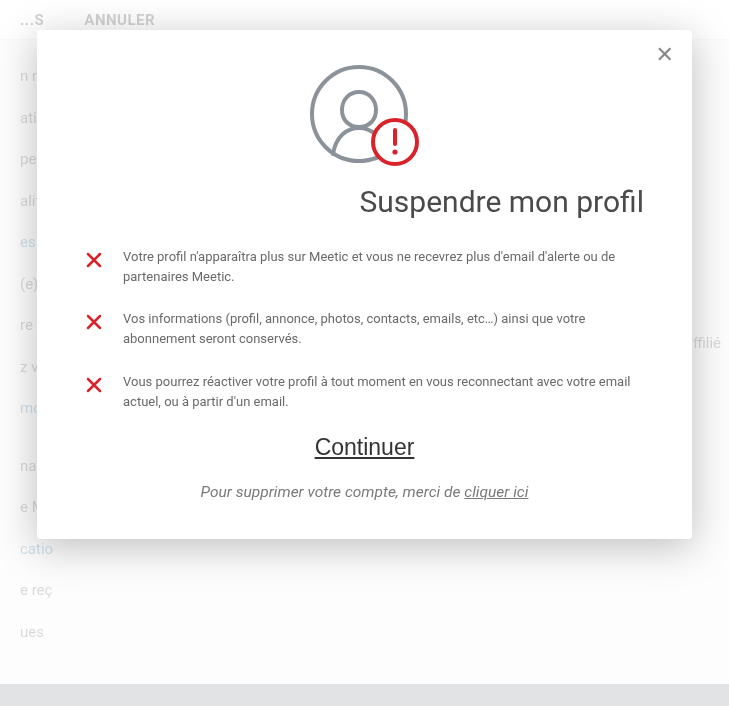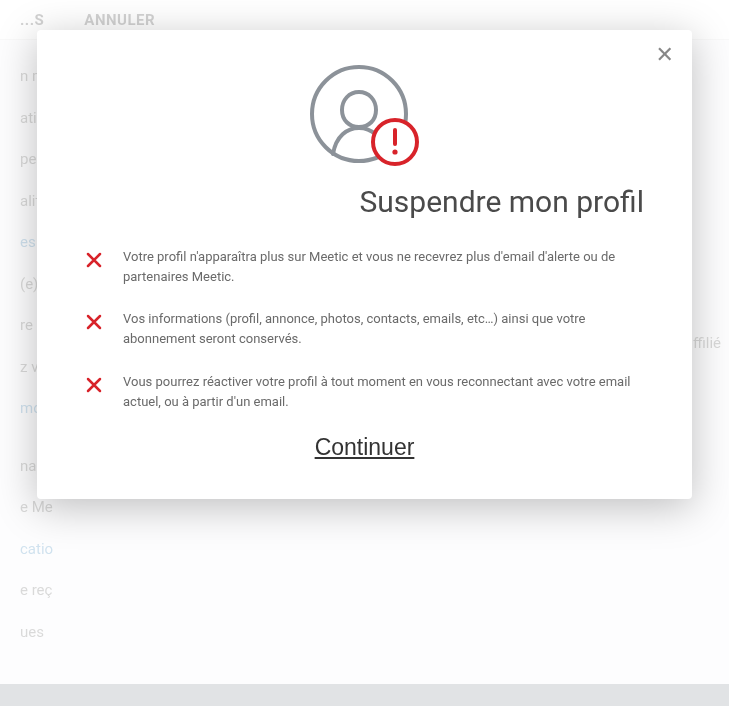--- a/index.html
+++ b/index.html
@@ -78,13 +78,16 @@
   </div>
   <div class="item">
     <svg class="item-icon" width="18" height="18" viewBox="0 0 18 18">
         <path d="M3 3 L15 15 M15 3 L3 15" stroke="#d8232a" stroke-width="2.5" stroke-linecap="round"></path>
       </svg>
     <p class="item-text">Vous pourrez réactiver votre profil à tout moment en vous reconnectant avec votre email actuel, ou à partir d'un email.</p>
   </div>
 
   <button class="btn-continue">Continuer</button>
 
+  <p class="delete-line">
+    <span>Pour supprimer votre compte, merci de </span><a>cliquer ici</a>
+  </p>
 </div>
 
 </body></html>

